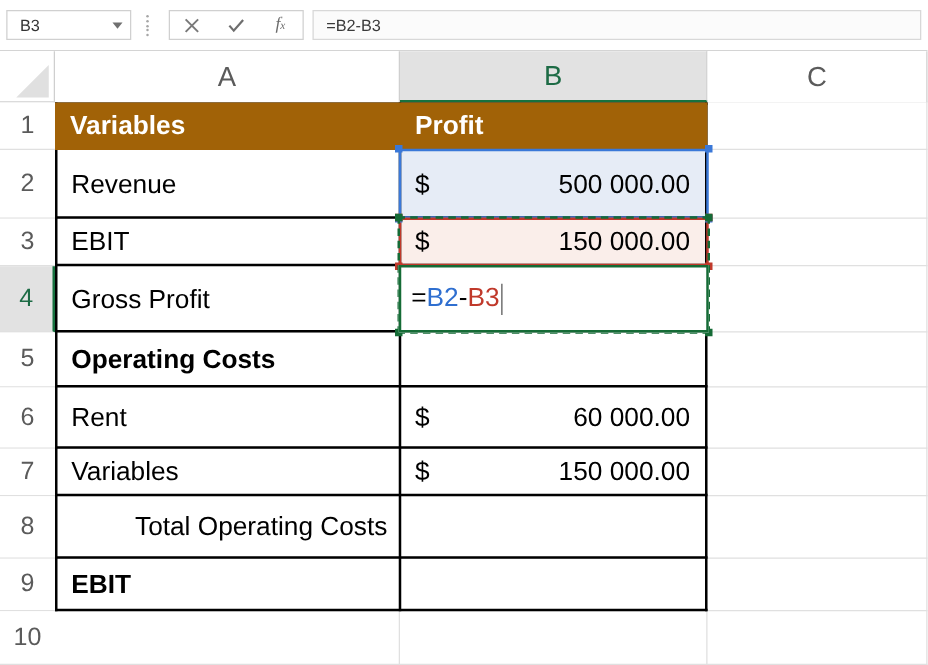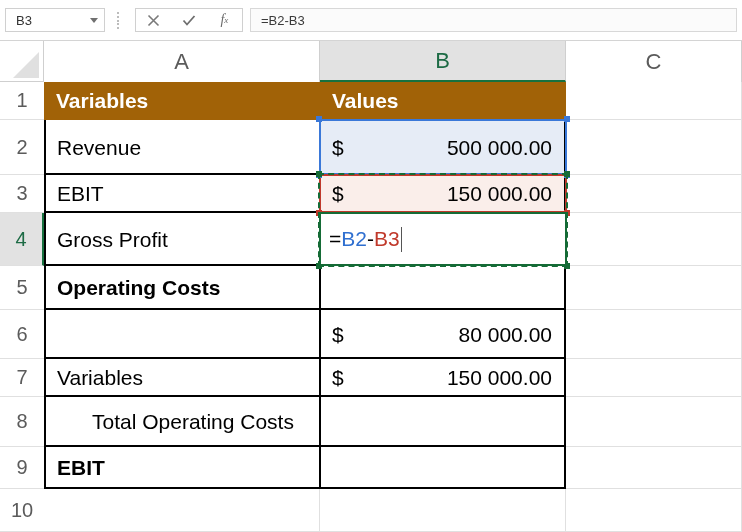--- a/index.html
+++ b/index.html
@@ -266,39 +266,40 @@
       <div class="glh" style="top: 227px; left: 0px; width: 698px;"></div>
       <div class="glh" style="top: 276px; left: 0px; width: 698px;"></div>
       <div class="glh" style="top: 314px; left: 0px; width: 698px;"></div>
       <div class="glh" style="top: 364px; left: 0px; width: 698px;"></div>
       <div class="glh" style="top: 406px; left: 0px; width: 698px;"></div>
       <div class="glh" style="top: 449px; left: 0px; width: 698px;"></div>
       <div class="glv" style="left: 275px; top: 0px; height: 450px;"></div>
       <div class="glv" style="left: 521px; top: 0px; height: 450px;"></div>
       <div class="glv" style="left: 697px; top: 0px; height: 450px;"></div>
       <div class="cell hdr" style="left: 0px; top: 0px; width: 276px; height: 38px; z-index: 3;">Variables</div>
-      <div class="cell hdr" style="left: 276px; top: 0px; width: 246px; height: 38px; z-index: 3;">Values</div>
+      <div class="cell hdr" style="left: 276px; top: 0px; width: 246px; height: 38px; z-index: 3;">Profit</div>
       <div class="cell label" style="left: 0px; top: 38px; width: 276px; height: 55px; z-index: 3;">Revenue</div>
       <div class="cell label" style="left: 0px; top: 93px; width: 276px; height: 38px; z-index: 3;">EBIT</div>
       <div class="cell label" style="left: 0px; top: 131px; width: 276px; height: 53px; z-index: 3;">Gross Profit</div>
       <div class="cell label bold" style="left: 0px; top: 184px; width: 276px; height: 44px; z-index: 3;">Operating Costs</div>
+      <div class="cell label" style="left: 0px; top: 228px; width: 276px; height: 49px; z-index: 3;">Rent</div>
       <div class="cell label" style="left: 0px; top: 277px; width: 276px; height: 38px; z-index: 3;">Variables</div>
-      <div class="cell label" style="left: 0px; top: 315px; width: 276px; height: 50px; z-index: 3; padding-left: 48px;">Total Operating Costs</div>
+      <div class="cell label" style="left: 16px; top: 315px; width: 276px; height: 50px; z-index: 3; padding-left: 48px;">Total Operating Costs</div>
       <div class="cell label bold" style="left: 0px; top: 365px; width: 288px; height: 42px; z-index: 3;">EBIT</div>
       <div class="cell money" style="left: 276px; top: 38px; width: 246px; height: 55px; z-index: 3;">
         <span>$</span>
         <span>500 000.00</span>
       </div>
       <div class="cell money" style="left: 276px; top: 93px; width: 246px; height: 38px; z-index: 3;">
         <span>$</span>
         <span>150 000.00</span>
       </div>
       <div class="cell money" style="left: 276px; top: 228px; width: 246px; height: 49px; z-index: 3;">
         <span>$</span>
-        <span>80 000.00</span>
+        <span>60 000.00</span>
       </div>
       <div class="cell money" style="left: 276px; top: 277px; width: 246px; height: 38px; z-index: 3;">
         <span>$</span>
         <span>150 000.00</span>
       </div>
       <div class="tb" style="left: 0px; top: 36px; width: 522px; height: 2px; z-index: 2;"></div>
       <div class="tb" style="left: 0px; top: 91px; width: 522px; height: 2px; z-index: 2;"></div>
       <div class="tb" style="left: 0px; top: 129px; width: 522px; height: 2px; z-index: 2;"></div>
       <div class="tb" style="left: 0px; top: 182px; width: 522px; height: 2px; z-index: 2;"></div>
       <div class="tb" style="left: 0px; top: 226px; width: 522px; height: 2px; z-index: 2;"></div>

